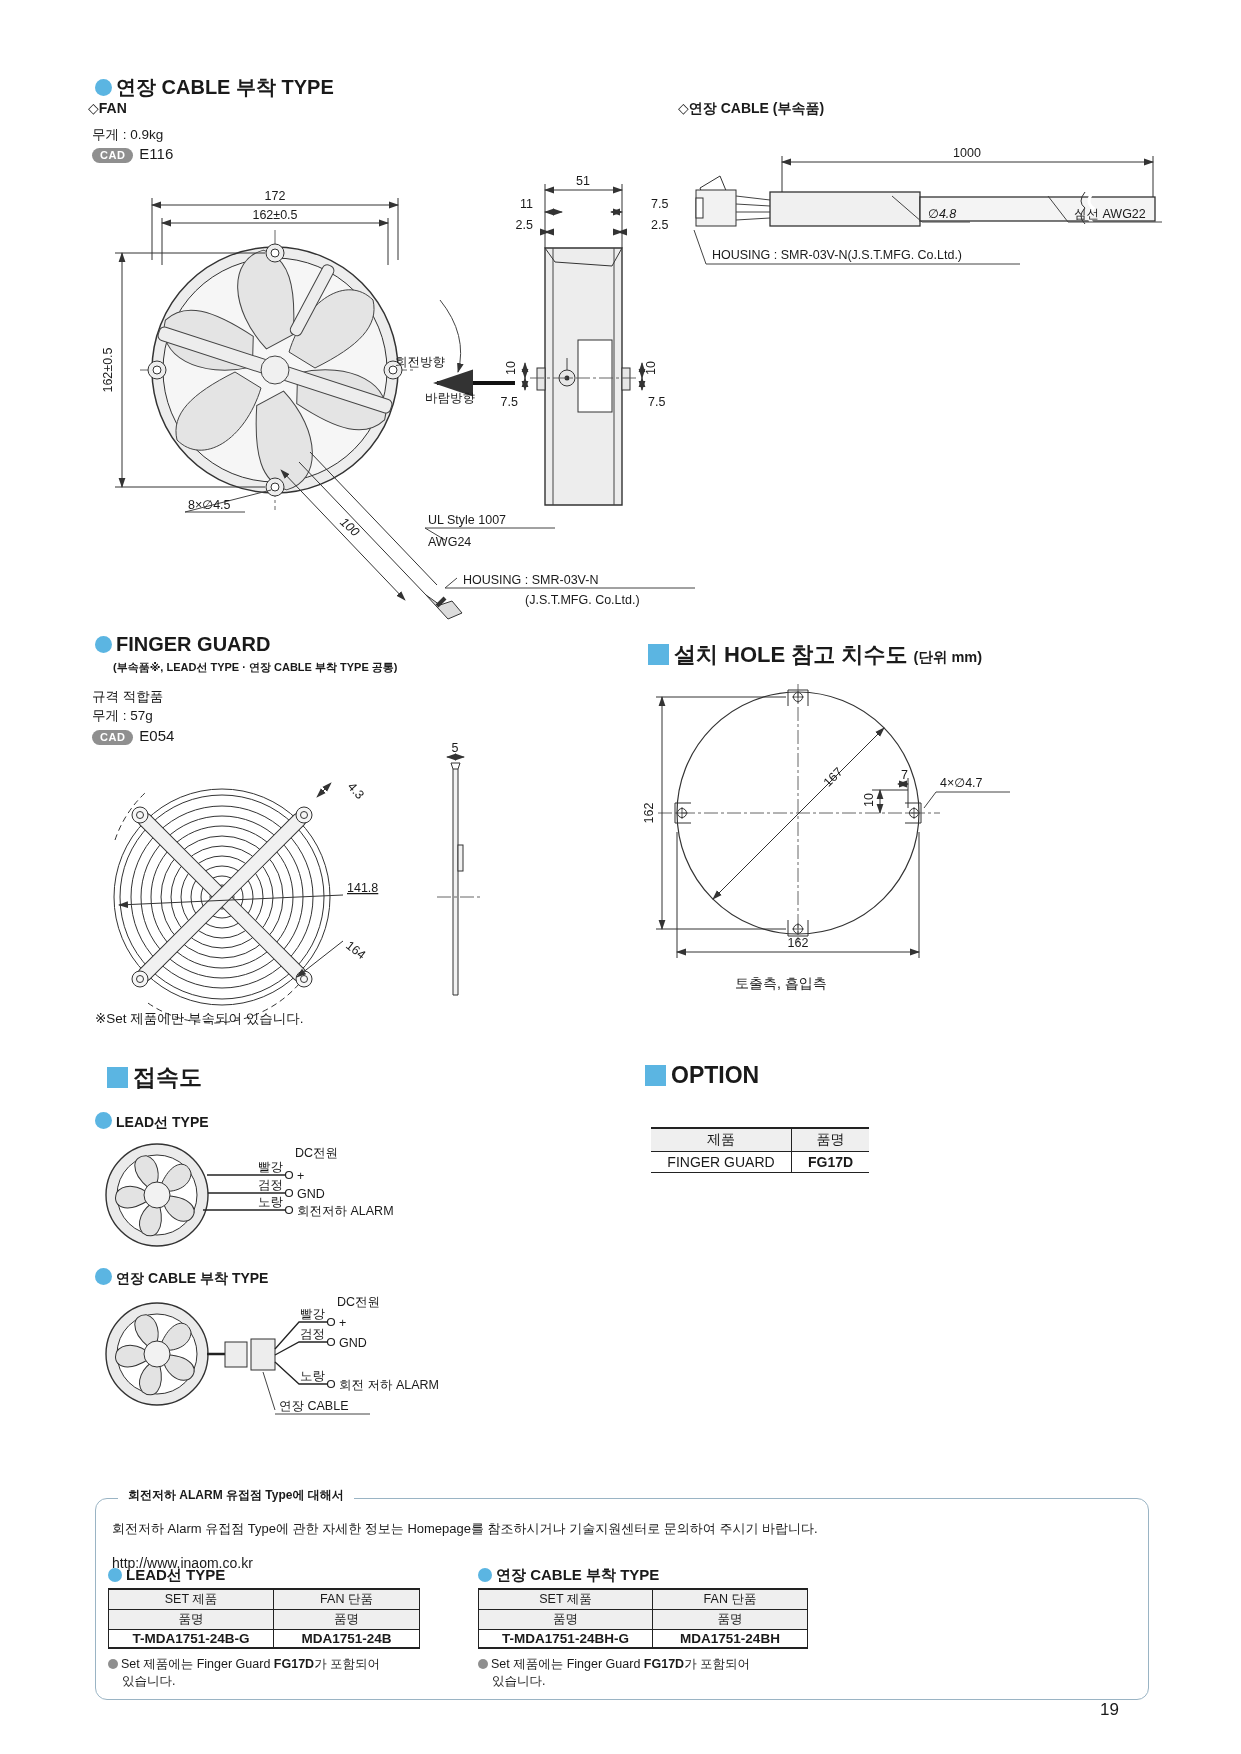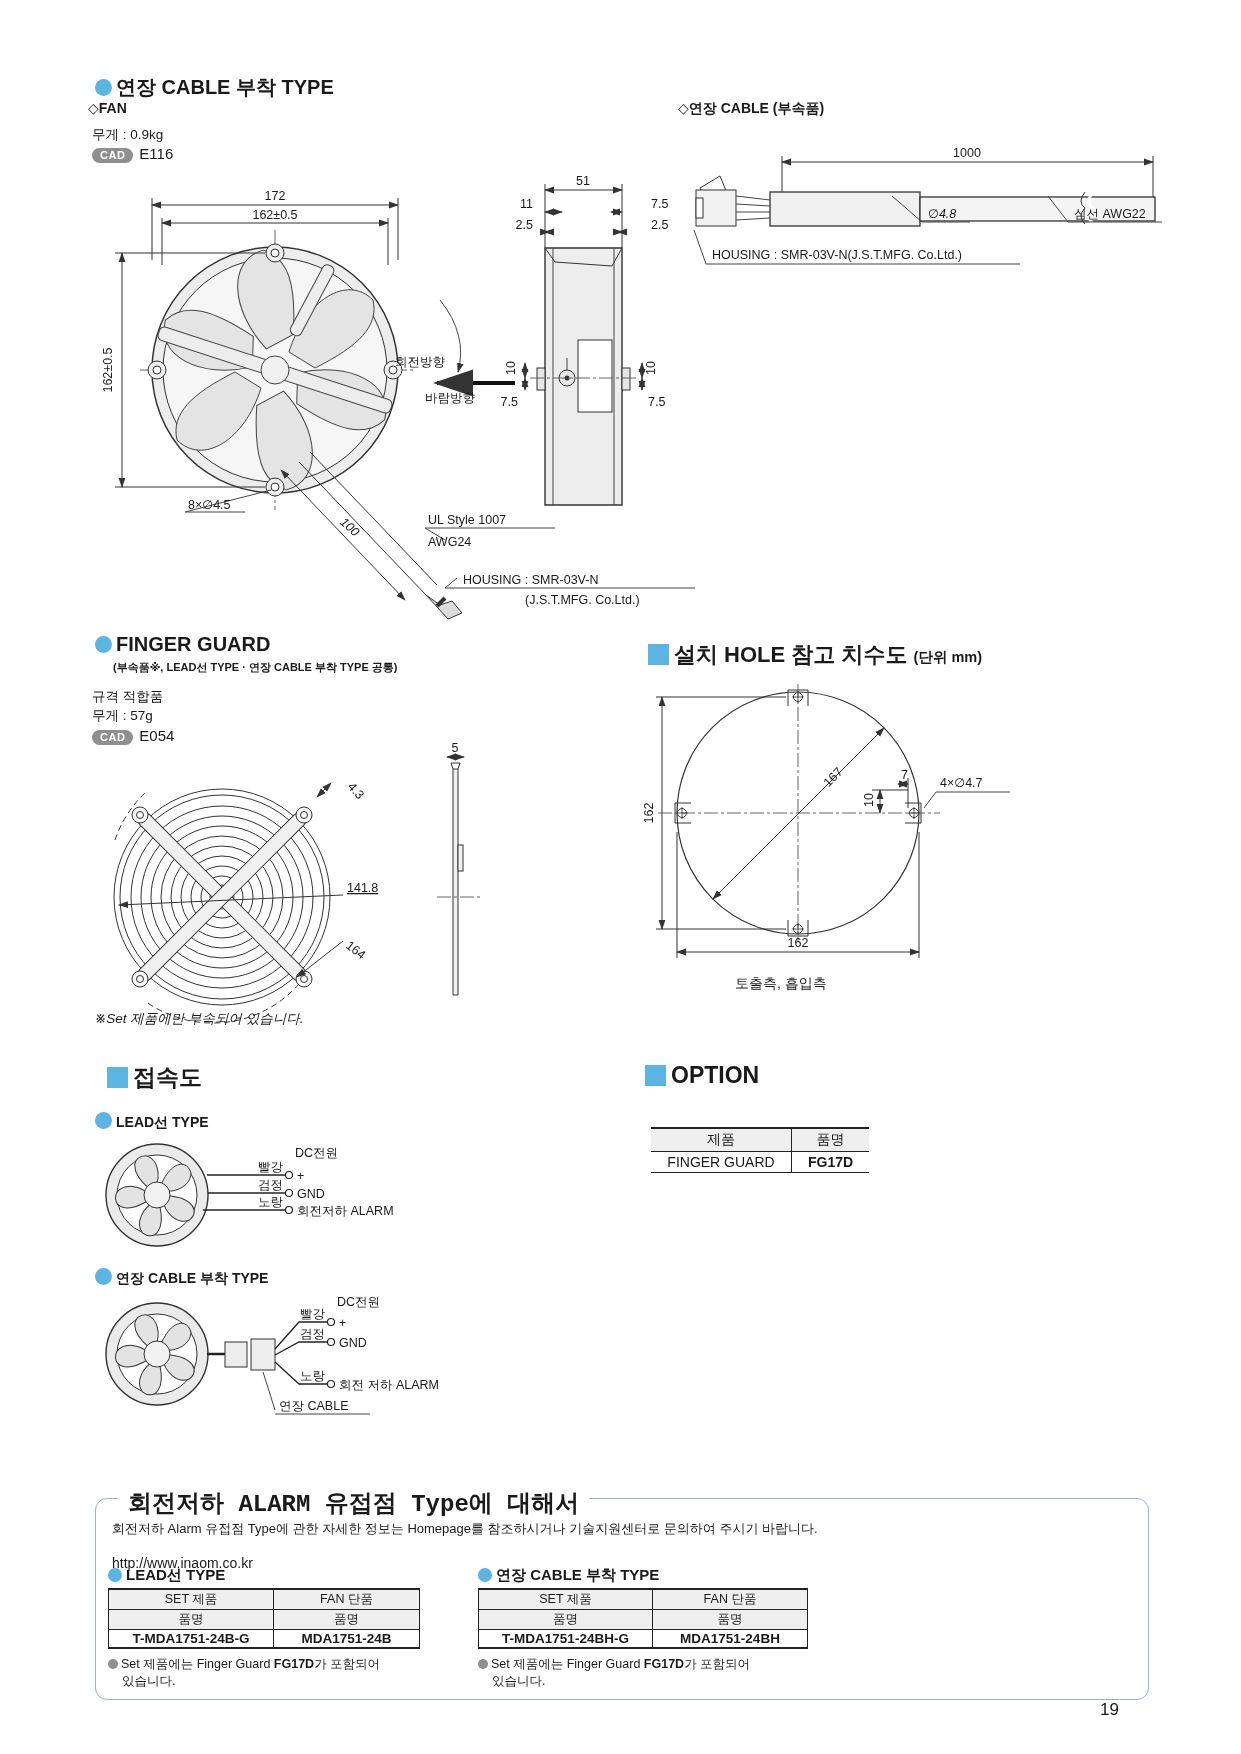--- a/index.html
+++ b/index.html
@@ -285,21 +285,21 @@
 
     <g>
       <path d="M 368 24 L 373 24 L 373 250 L 368 250 Z" fill="#f2f2f2" stroke="#333"></path>
       <rect x="373" y="100" width="5" height="26" fill="#f2f2f2" stroke="#333"></rect>
       <path d="M 368 24 l -2 -6 l 9 0 l -2 6" fill="none" stroke="#333"></path>
       <line x1="352" y1="152" x2="395" y2="152" class="cl"></line>
       <line class="dim" x1="362" y1="12" x2="379" y2="12" marker-start="url(#ar3)" marker-end="url(#ar3)"></line>
     </g>
     <text x="370" y="7" text-anchor="middle" font-size="13">5</text>
   </svg>
-  <div class="abs small" style="left:95px;top:1010px;font-style:italic;">※Set 제품에만 부속되어 있습니다.</div>
+  <div class="abs small" style="left:95px;top:1010px;">※Set 제품에만 부속되어 있습니다.</div>
 
   <div class="abs h-main" style="left:648px;top:640px;font-size:22px;">
     <span class="sec-square"></span><span>설치 HOLE 참고 치수도</span>
     <span style="font-size:14.5px;font-weight:bold;">(단위 mm)</span>
   </div>
   <svg class="abs" style="left:640px;top:680px;" width="480" height="300" viewBox="0 0 480 300">
     <defs>
       <marker id="ar4" viewBox="0 0 10 10" refX="9" refY="5" markerWidth="10" markerHeight="10" orient="auto-start-reverse">
         <path d="M0,1.6 L10,5 L0,8.4 z" fill="#333"></path>
       </marker>
@@ -442,21 +442,21 @@
       <td>품명</td>
     </tr>
     <tr>
       <td>FINGER GUARD</td>
       <td style="font-weight:bold;">FG17D</td>
     </tr>
   </tbody>
     </table>
 
   <div class="abs alarm-box" style="left:95px;top:1498px;width:1052px;height:200px;"></div>
-  <div class="abs" style="left:118px;top:1487px;background:#fff;padding:0 10px;font-size:24px;font-weight:bold;font-family:Liberation Mono, monospace;">회전저하 ALARM 유접점 Type에 대해서</div>
+  <div class="abs" style="left:118px;top:1487px;background:#fff;padding:0 10px;font-size:12px;font-weight:bold;">회전저하 ALARM 유접점 Type에 대해서</div>
   <div class="abs" style="left:112px;top:1520px;width:1010px;font-size:13px;">회전저하 Alarm 유접점 Type에 관한 자세한 정보는 Homepage를 참조하시거나 기술지원센터로 문의하여 주시기 바랍니다.</div>
   <div class="abs url" style="left:112px;top:1543px;font-size:14px;">http://www.inaom.co.kr</div>
 
   <div class="abs" style="left:108px;top:1566px;font-size:15px;font-weight:bold;">
     <span class="sec-dot" style="width:14px;height:14px;"></span><span>LEAD선 TYPE</span>
   </div>
   <table class="spec abs" style="left:108px;top:1588px;width:312px;">
     <tbody>
         <tr class="hd">
       <td style="width:156px;">SET 제품</td>

